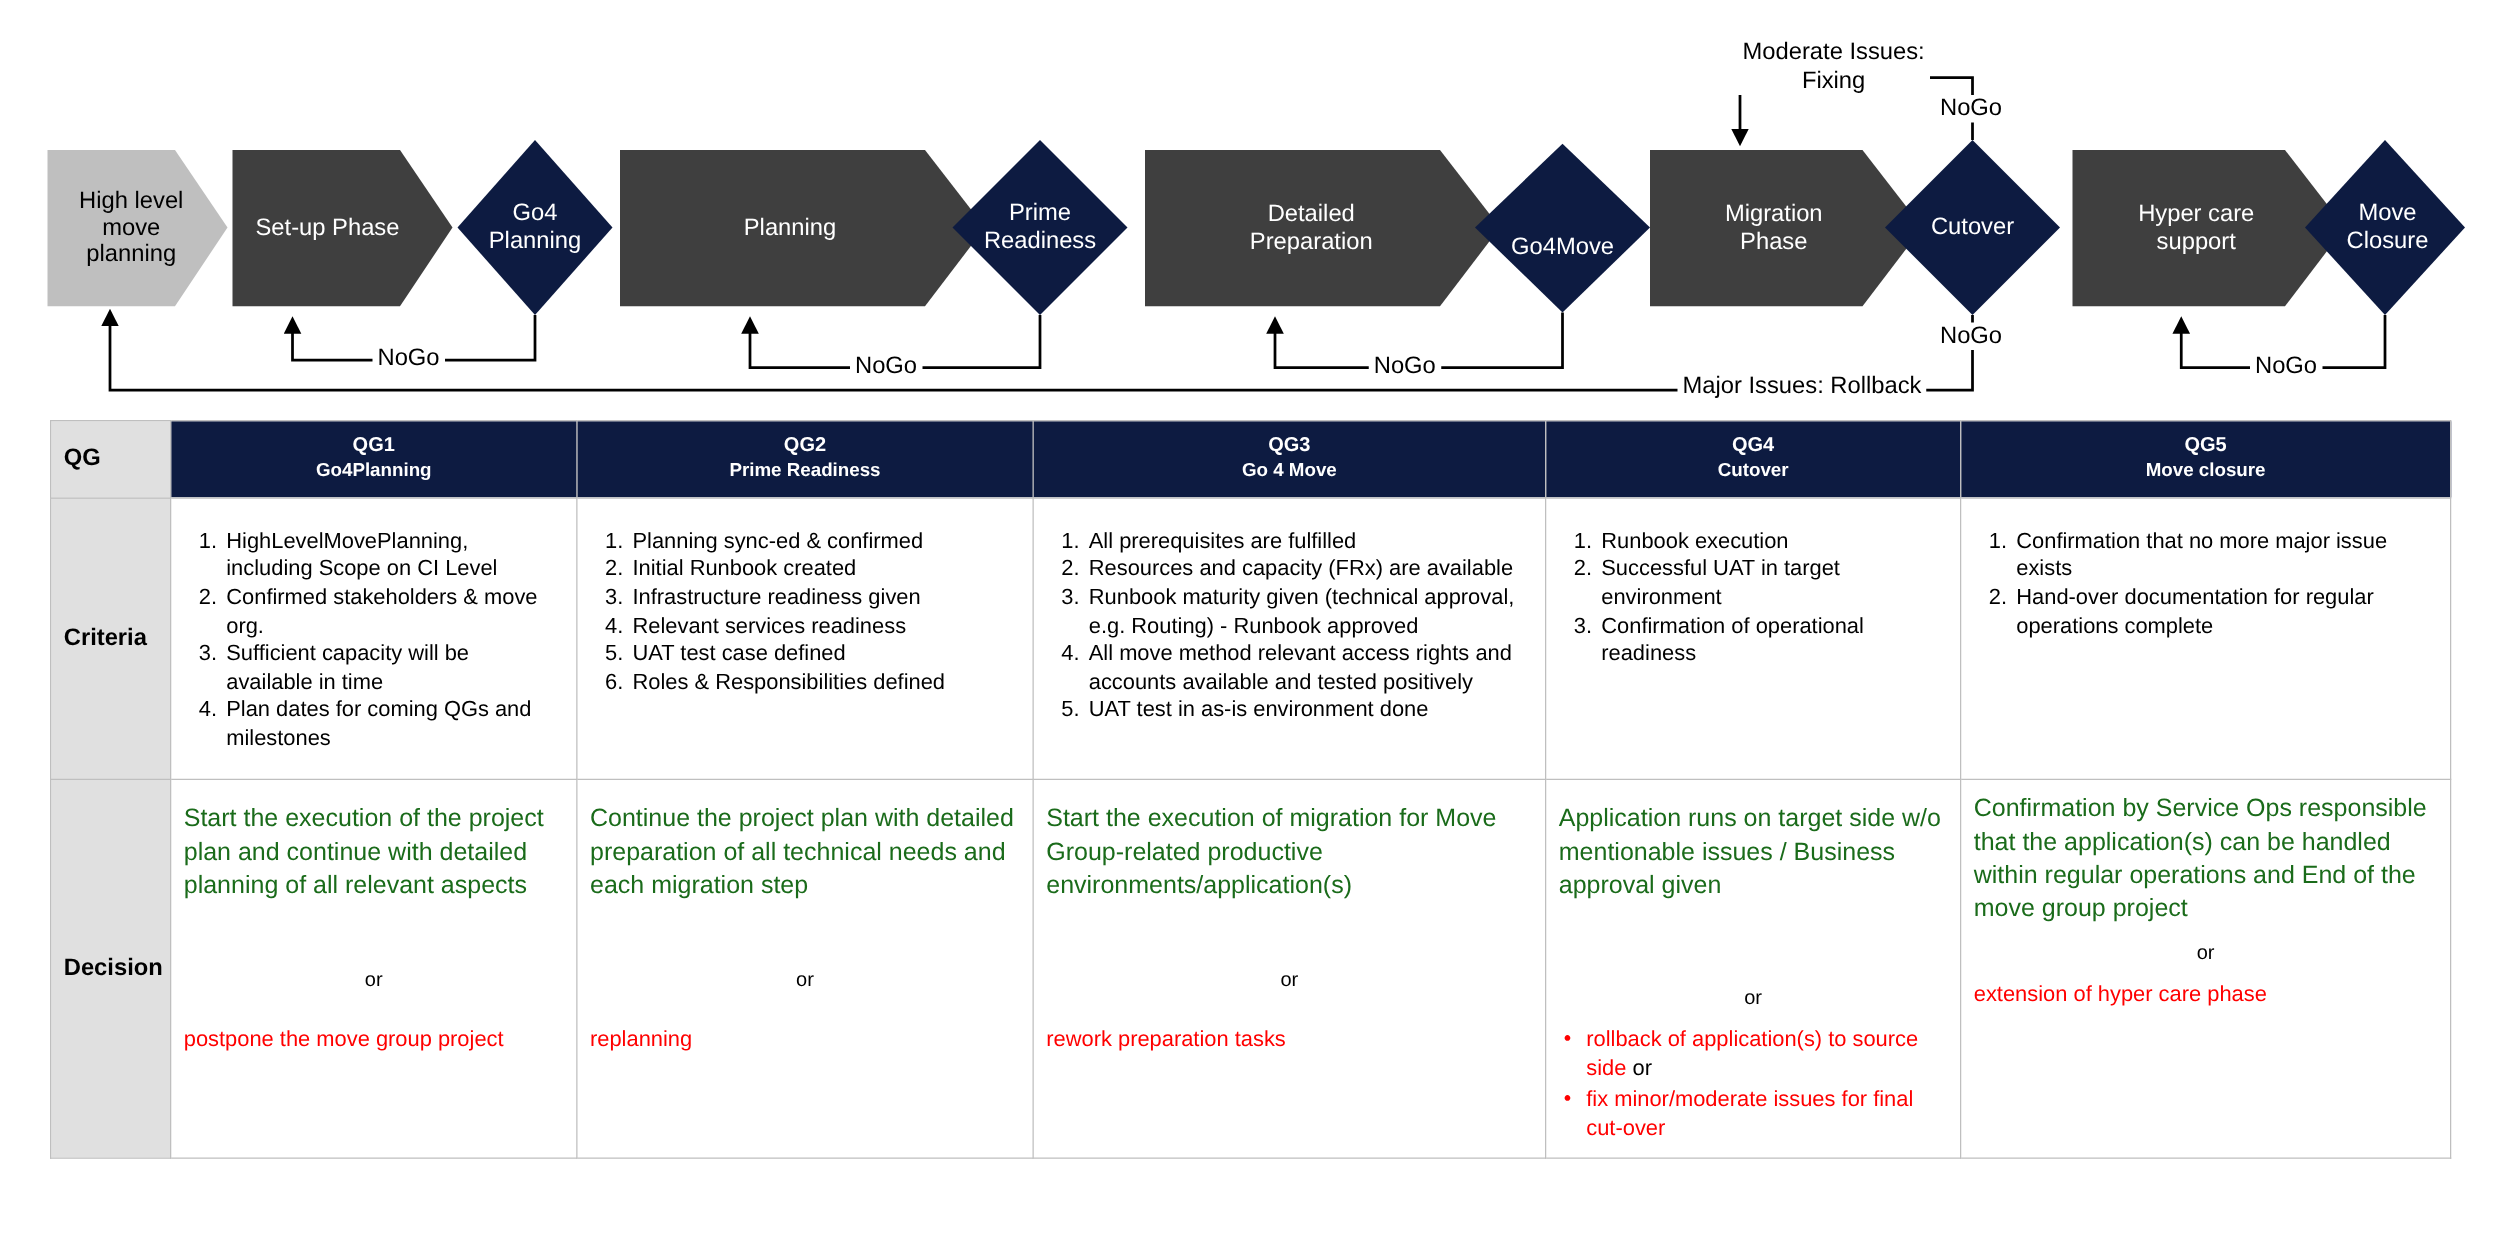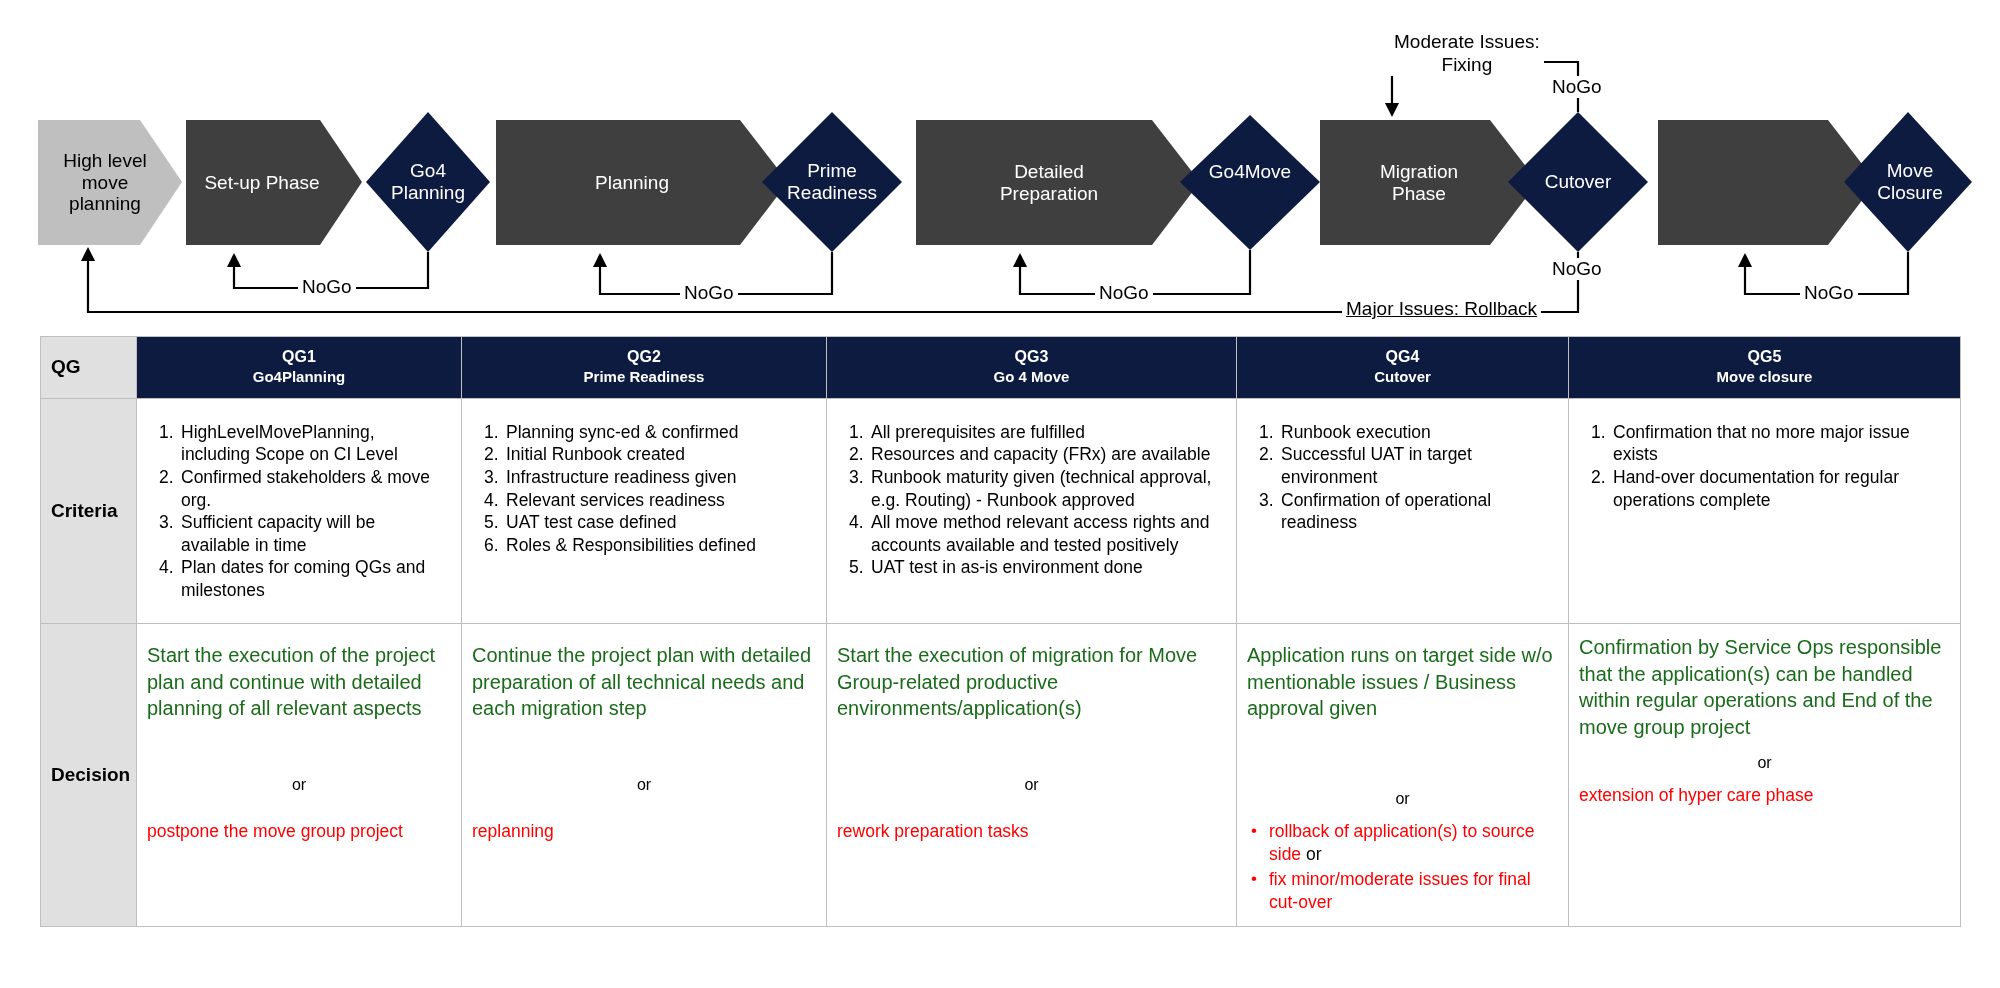--- a/index.html
+++ b/index.html
@@ -194,37 +194,39 @@
 move
 planning</div>
     <div class="shape-label chev-label" style="left:186px;top:120px;width:152px;height:125px;">Set-up Phase</div>
     <div class="shape-label dia-label" style="left:372px;top:124px;width:112px;height:116px;">Go4
 Planning</div>
     <div class="shape-label chev-label" style="left:496px;top:120px;width:272px;height:125px;">Planning</div>
     <div class="shape-label dia-label" style="left:766px;top:124px;width:132px;height:116px;">Prime
 Readiness</div>
     <div class="shape-label chev-label" style="left:916px;top:120px;width:266px;height:125px;">Detailed
 Preparation</div>
-    <div class="shape-label dia-label" style="left:1184px;top:118px;width:132px;height:108px;">Go4Move</div>
+    <div class="shape-label dia-label" style="left:1184px;top:144px;width:132px;height:108px;">Go4Move</div>
     <div class="shape-label chev-label" style="left:1320px;top:120px;width:198px;height:125px;">Migration
 Phase</div>
     <div class="shape-label dia-label" style="left:1512px;top:124px;width:132px;height:116px;">Cutover</div>
+    <div class="shape-label chev-label" style="left:1658px;top:120px;width:198px;height:125px;">Hyper care
+support</div>
     <div class="shape-label dia-label" style="left:1848px;top:124px;width:124px;height:116px;">Move
 Closure</div>
 
     
     <div class="edge-label" style="left:298px;top:276px;">NoGo</div>
     <div class="edge-label" style="left:680px;top:282px;">NoGo</div>
     <div class="edge-label" style="left:1095px;top:282px;">NoGo</div>
     <div class="edge-label" style="left:1800px;top:282px;">NoGo</div>
     <div class="edge-label" style="left:1548px;top:76px;">NoGo</div>
     <div class="edge-label" style="left:1548px;top:258px;">NoGo</div>
     <div class="edge-label" style="left:1390px;top:30px;line-height:1.22;white-space:pre-line;">Moderate Issues:
 Fixing</div>
-    <div class="edge-label" style="left:1342px;top:298px;text-decoration:underline;">Major Issues: Rollback</div>
+    <div class="edge-label" style="left:1342px;top:298px;">Major Issues: Rollback</div>
   </div>
 
   <table id="qg-table">
     <colgroup>
       <col style="width:96px">
       <col style="width:325px">
       <col style="width:365px">
       <col style="width:410px">
       <col style="width:332px">
       <col style="width:392px">

